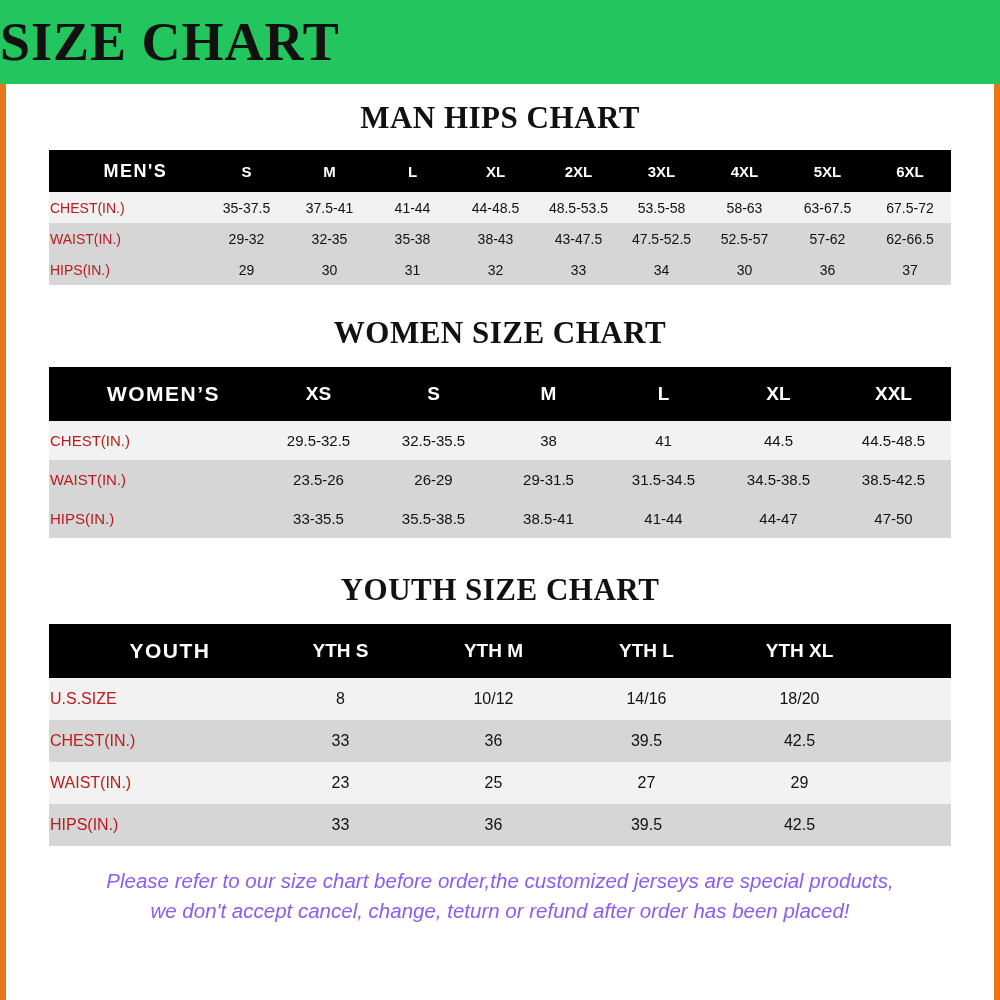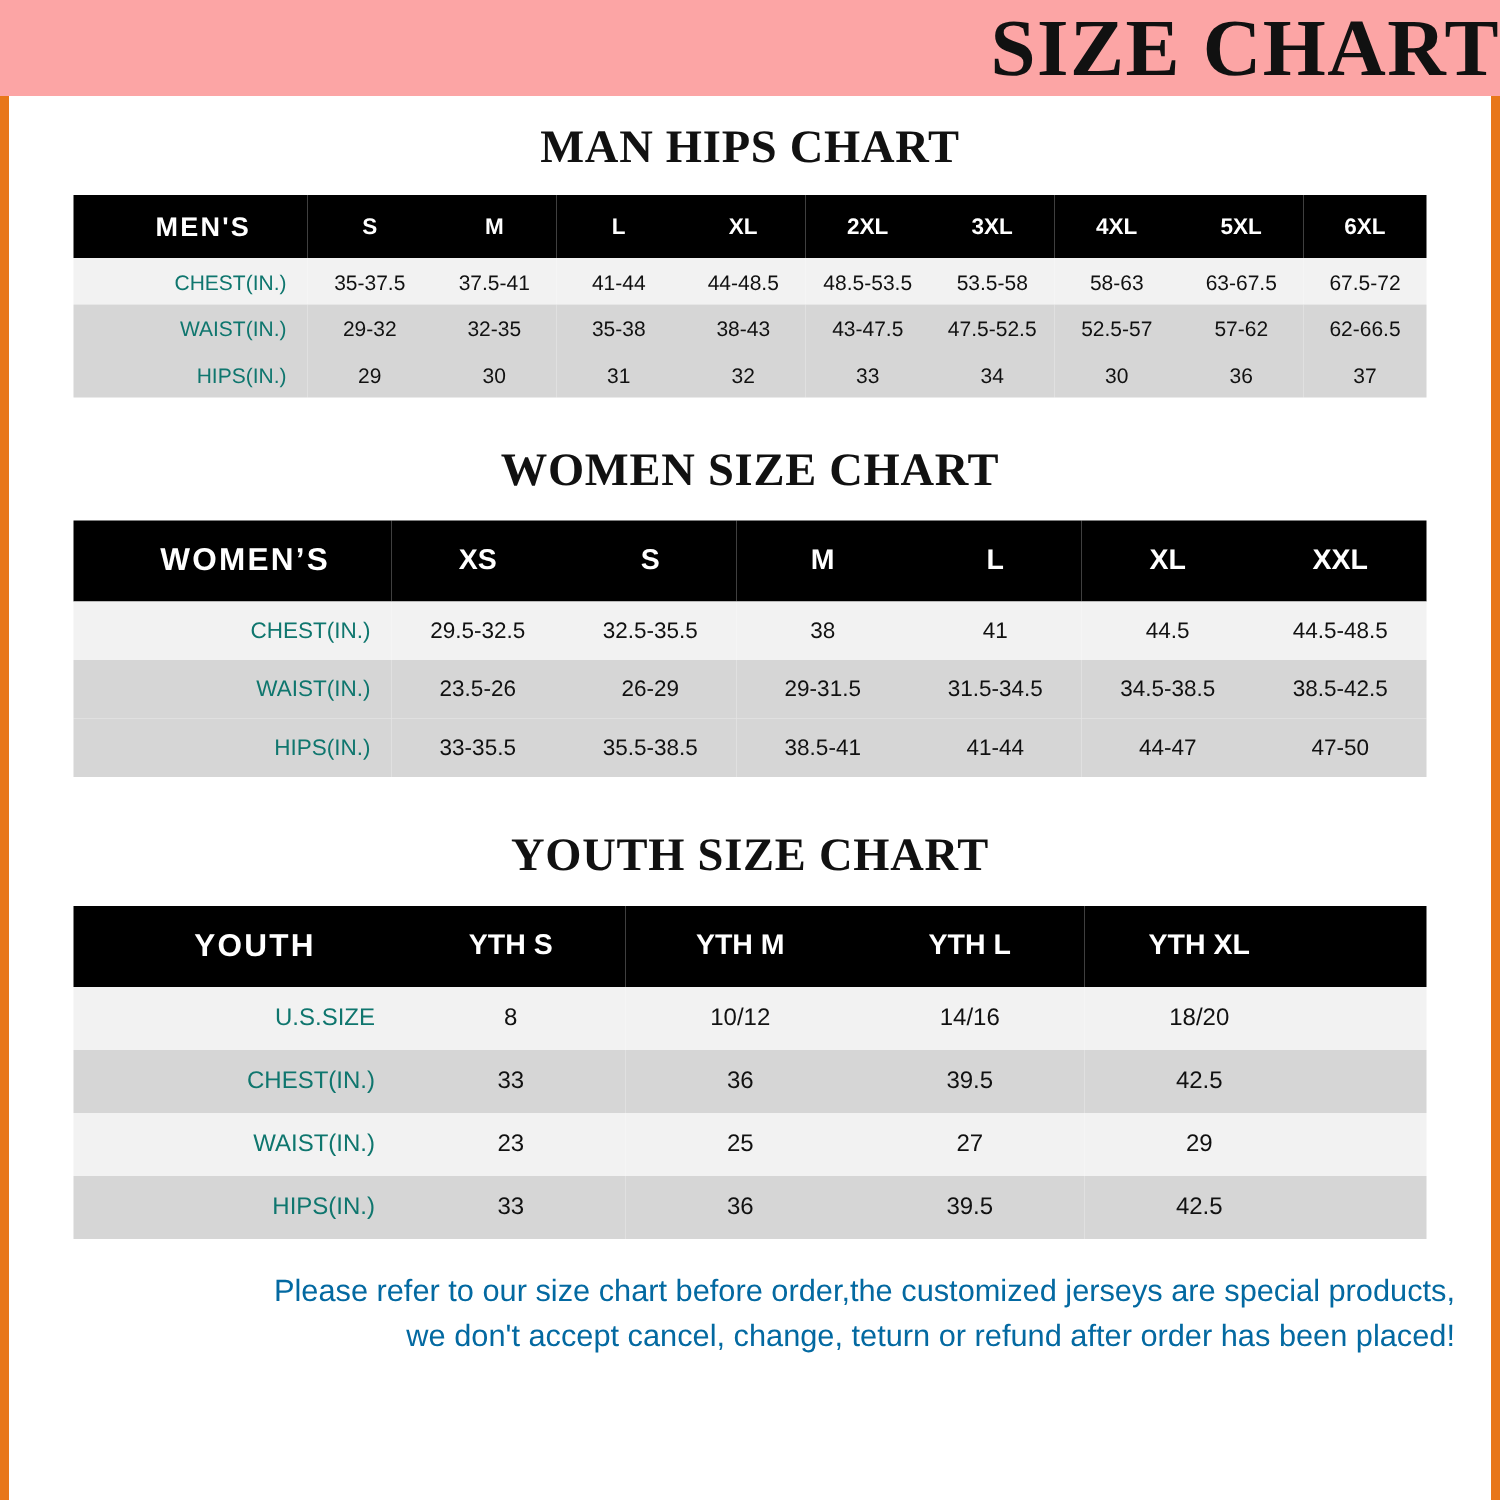--- a/index.html
+++ b/index.html
@@ -17,26 +17,26 @@
     position: relative;
     width: 1000px;
     height: 1000px;
     box-sizing: border-box;
     border-left: 6px solid #e8771a;
     border-right: 6px solid #e8771a;
     background: #ffffff;
   }
   
   .header-bar {
-    height: 64px;
-    background: #fca5a5;
+    height: 84px;
+    background: #22c55e;
     margin: 0 -6px;
     display: flex;
     align-items: center;
-    justify-content: flex-end;
+    justify-content: flex-start;
   }
   .header-title {
     font-family: "Liberation Serif", serif;
     font-weight: bold;
     font-size: 54px;
     letter-spacing: 1px;
     color: #111111;
     text-transform: uppercase;
   }
   
@@ -76,23 +76,23 @@
   }
   table.size-table thead th.rowlabel {
     text-align: center;
     padding-left: 18px;
     letter-spacing: 1.5px;
   }
   
   table.size-table tbody tr.light { background: #f2f2f2; }
   table.size-table tbody tr.dark  { background: #d6d6d6; }
   table.size-table tbody td.rowlabel {
-    text-align: right;
+    text-align: left;
     padding-right: 14px;
-    color: #0f766e;
+    color: #b91c1c;
   }
 
   
   #men-table thead th { font-size: 15px; height: 40px; }
   #men-table thead th.rowlabel { font-size: 18px; }
   #men-table tbody td { font-size: 14px; height: 29px; }
   #men-table tbody td.rowlabel { font-size: 14px; }
 
   
   #women-table thead th { font-size: 19px; height: 52px; }
@@ -103,25 +103,26 @@
   
   #youth-table thead th { font-size: 19px; height: 52px; }
   #youth-table thead th.rowlabel { font-size: 21px; padding-left: 28px; }
   #youth-table tbody td { font-size: 16px; height: 40px; }
   #youth-table tbody td.rowlabel { font-size: 16px; }
 
   
   .footer-note {
     margin: 20px auto 0 auto;
     width: 940px;
-    text-align: right;
-    color: #0369a1;
+    text-align: center;
+    color: #8b5cf6;
     font-family: "Liberation Sans", sans-serif;
     font-size: 20.5px;
     line-height: 1.45;
+    font-style: italic;
   }
   .footer-note .line { display: block; }
 </style>
 </head>
 <body>
 
 <div class="page">
 
   <div class="header-bar">
     <div class="header-title">SIZE CHART</div>

